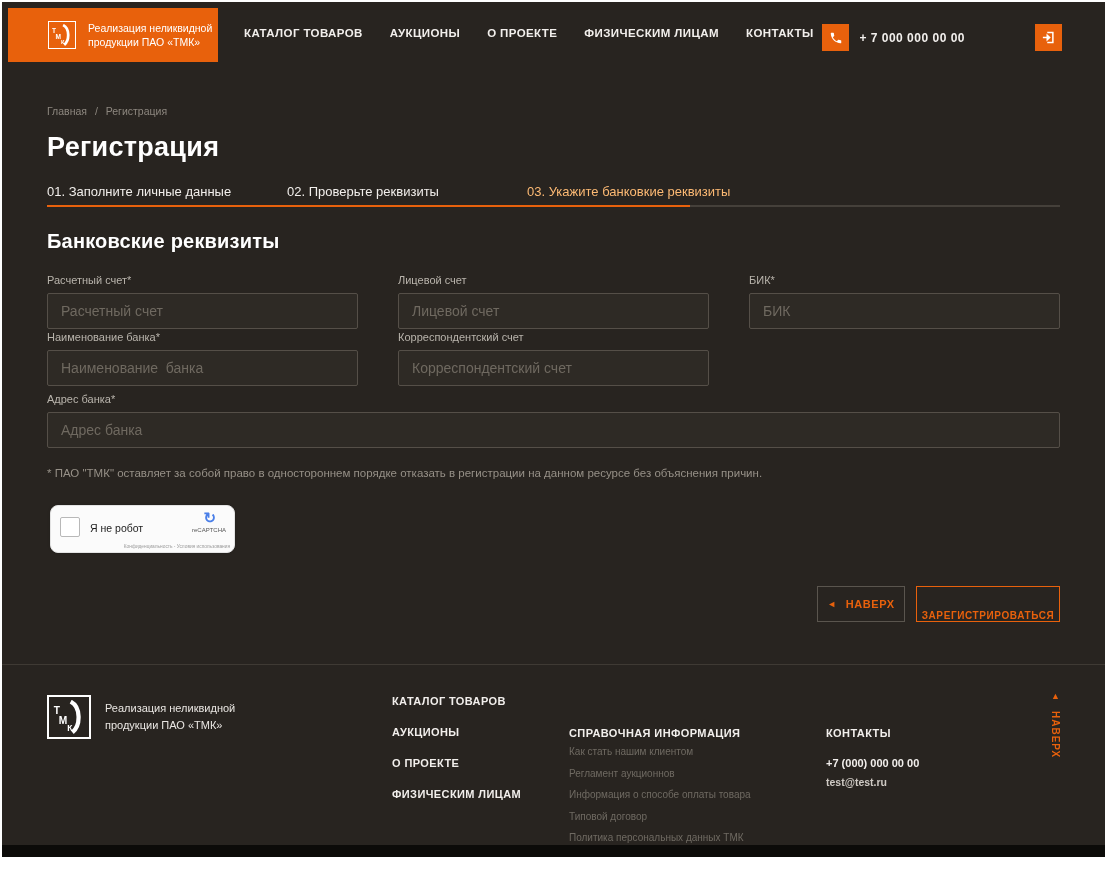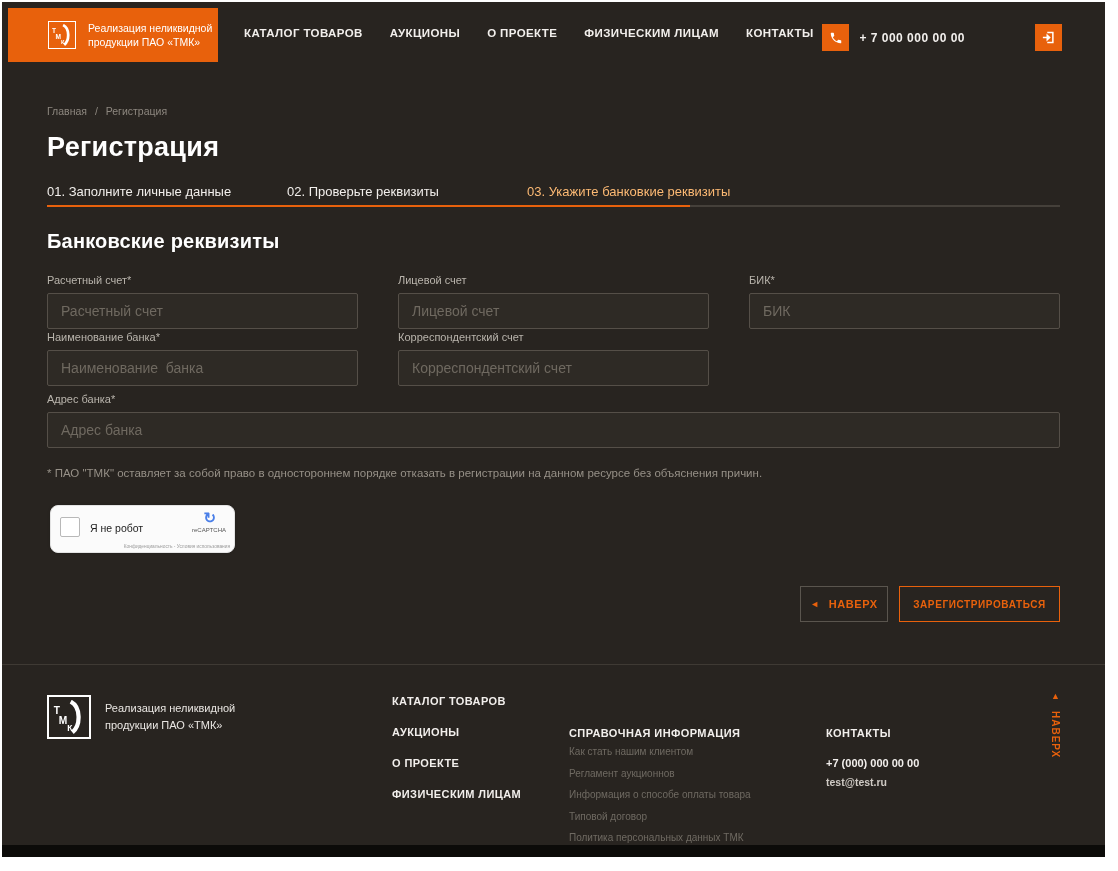--- a/index.html
+++ b/index.html
@@ -66,21 +66,21 @@
   .captcha-brand { position:absolute; right:8px; top:21px; font-size:6px; color:#555; }
   .captcha-privacy { position:absolute; right:4px; bottom:3px; font-size:4.8px; color:#9a9a9a; }
 
   
   .actions { margin-top:33px; display:flex; justify-content:flex-end; gap:11px; }
   .btn { height:36px; background:transparent; display:flex; align-items:center;
     justify-content:center; cursor:pointer; font-family:"Liberation Sans", sans-serif;
     font-weight:bold; color:#e8610c; letter-spacing:.6px; }
   .btn-back { width:88px; border:1px solid #5a554e; font-size:11px; }
   .btn-back .arr { font-size:9px; margin-right:9px; }
-  .btn-submit { width:161px; border:1px solid #e8610c; font-size:10px; }
+  .btn-submit { width:144px; border:1px solid #e8610c; font-size:10px;align-items:flex-end; }
 
   
   .ftr { position:absolute; left:0; right:0; bottom:0; height:181px;
     border-top:1px solid #3f3a34; padding:30px 45px 0 45px; display:flex; }
   .f-col1 { width:345px; display:flex; }
   .f-logo-box { width:44px; height:44px; border:2px solid #fff; display:flex;
     align-items:center; justify-content:center; flex:0 0 auto; cursor:pointer; }
   .f-caption { margin-left:14px; margin-top:5px; color:#e9e6e2; font-size:11px;
     line-height:17px; }
   .f-col2 { width:177px; }

